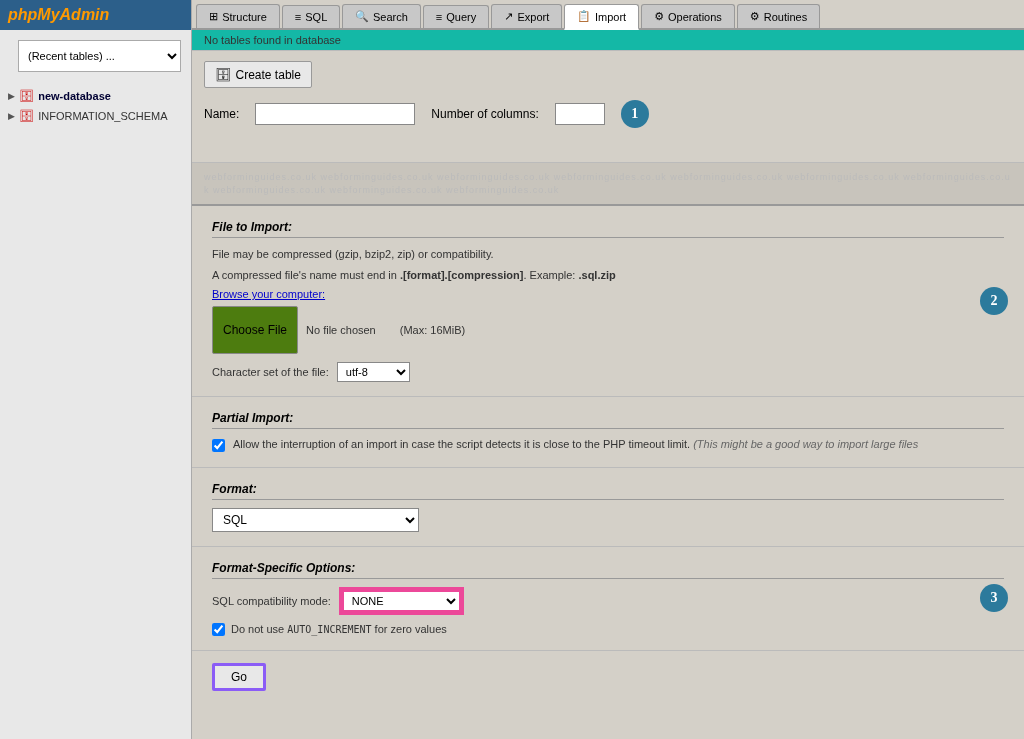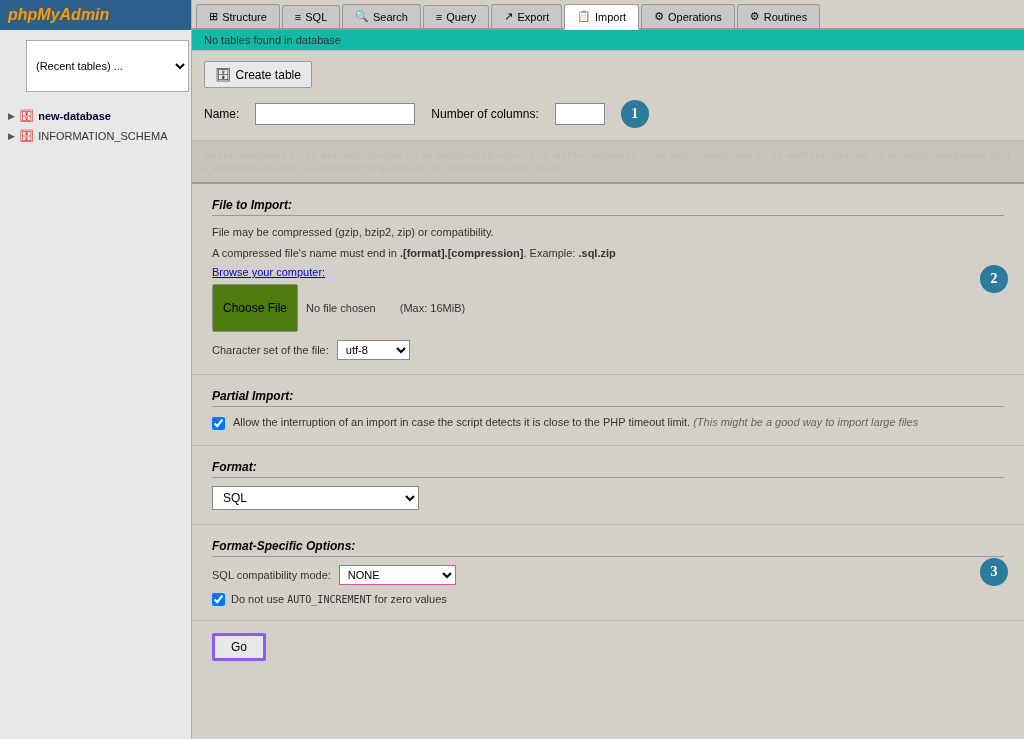--- a/index.html
+++ b/index.html
@@ -28,23 +28,23 @@
       align-items: center;
       gap: 4px;
     }
     .logo-text {
       color: #f90;
       font-weight: bold;
       font-size: 16px;
       font-style: italic;
     }
     .sidebar-dropdown {
-      margin: 6px 20px;
+      margin: 6px 12px;
       width: calc(100% - 16px);
-      padding: 18px 5px;
+      padding: 8px 5px;
       background: #fff;
       border: 1px solid #aaa;
       font-size: 11px;
       cursor: pointer;
     }
     .sidebar-nav {
       padding: 4px 0;
     }
     .sidebar-nav-item {
       display: flex;
@@ -139,21 +139,21 @@
       cursor: pointer;
       font-size: 12px;
       border-radius: 2px;
       margin-bottom: 12px;
     }
 
     .form-row {
       display: flex;
       align-items: center;
       gap: 16px;
-      margin-bottom: 2px;
+      margin-bottom: 24px;
     }
     .form-label {
       font-size: 12px;
       color: #000;
     }
     .form-input {
       padding: 2px 4px;
       border: 1px solid #888;
       background: #fff;
       font-size: 12px;
@@ -291,21 +291,21 @@
       align-items: center;
       gap: 8px;
       margin-bottom: 8px;
     }
     .compat-label {
       font-size: 11px;
       color: #333;
     }
     .compat-select {
       padding: 2px 18px 2px 4px;
-      border: 1px solid #ec4899;
+      border: 5px solid #ec4899;
       background: #fff;
       font-size: 11px;
       appearance: auto;
     }
     .auto-inc-row {
       display: flex;
       align-items: center;
       gap: 6px;
     }
     .auto-inc-label {

